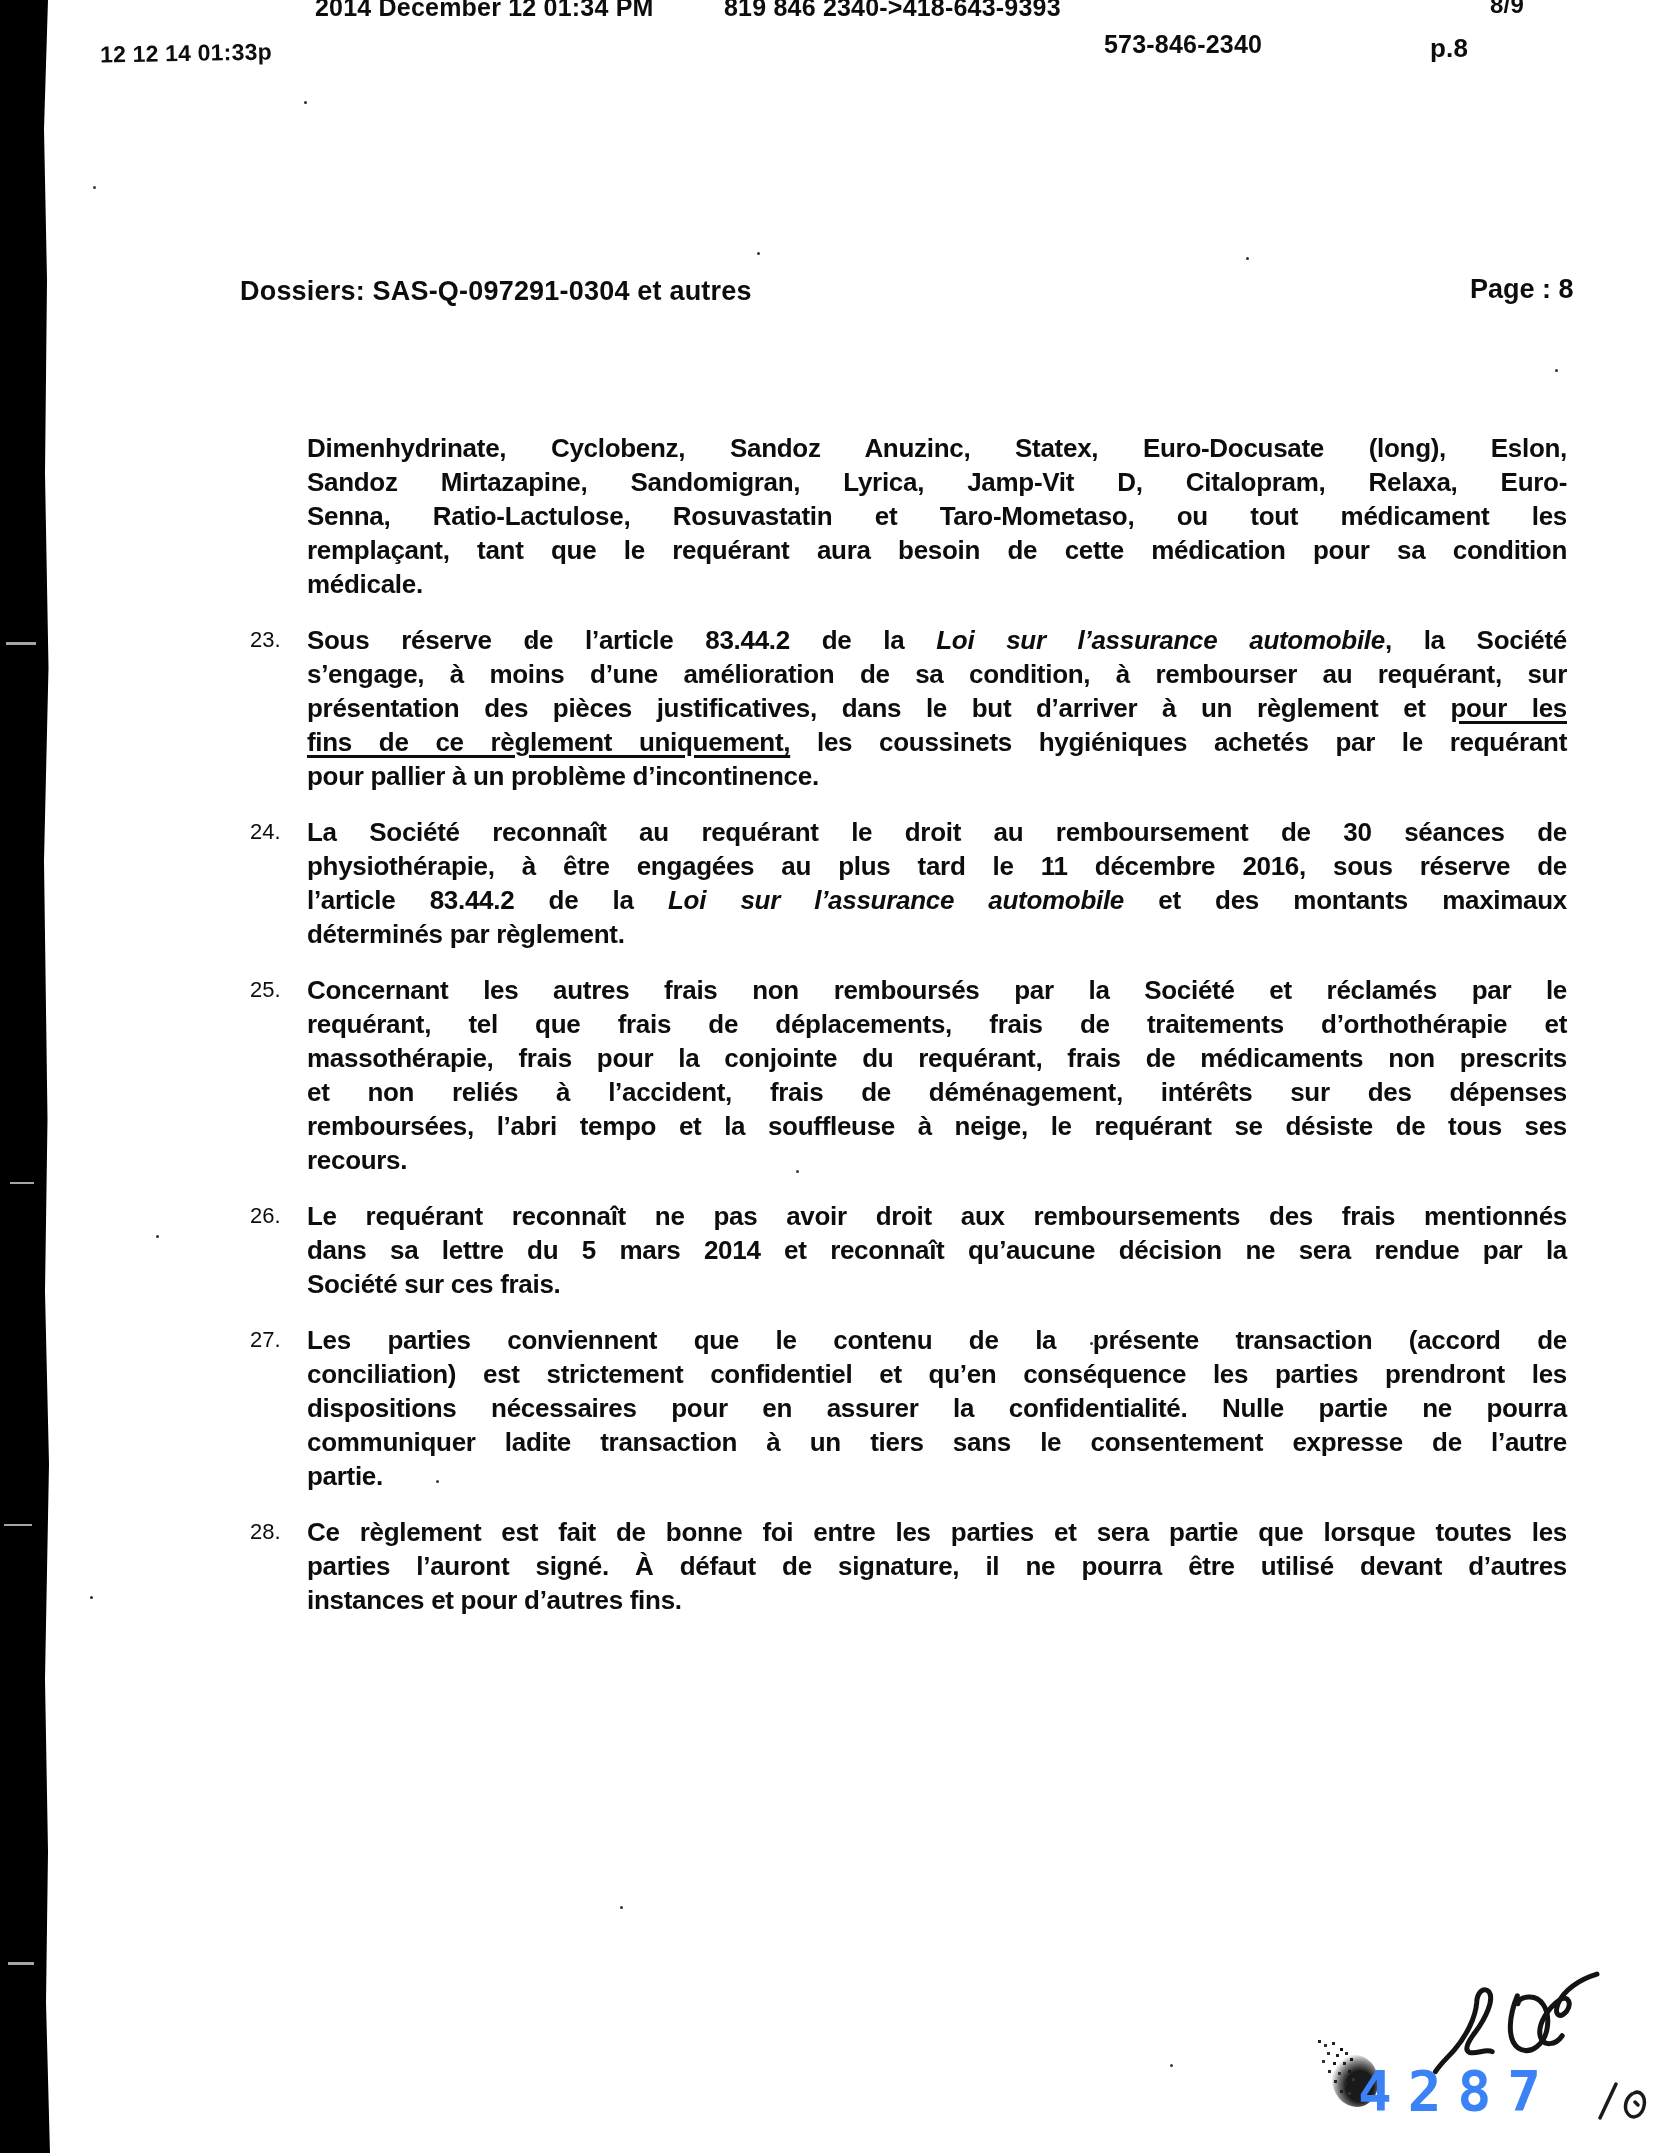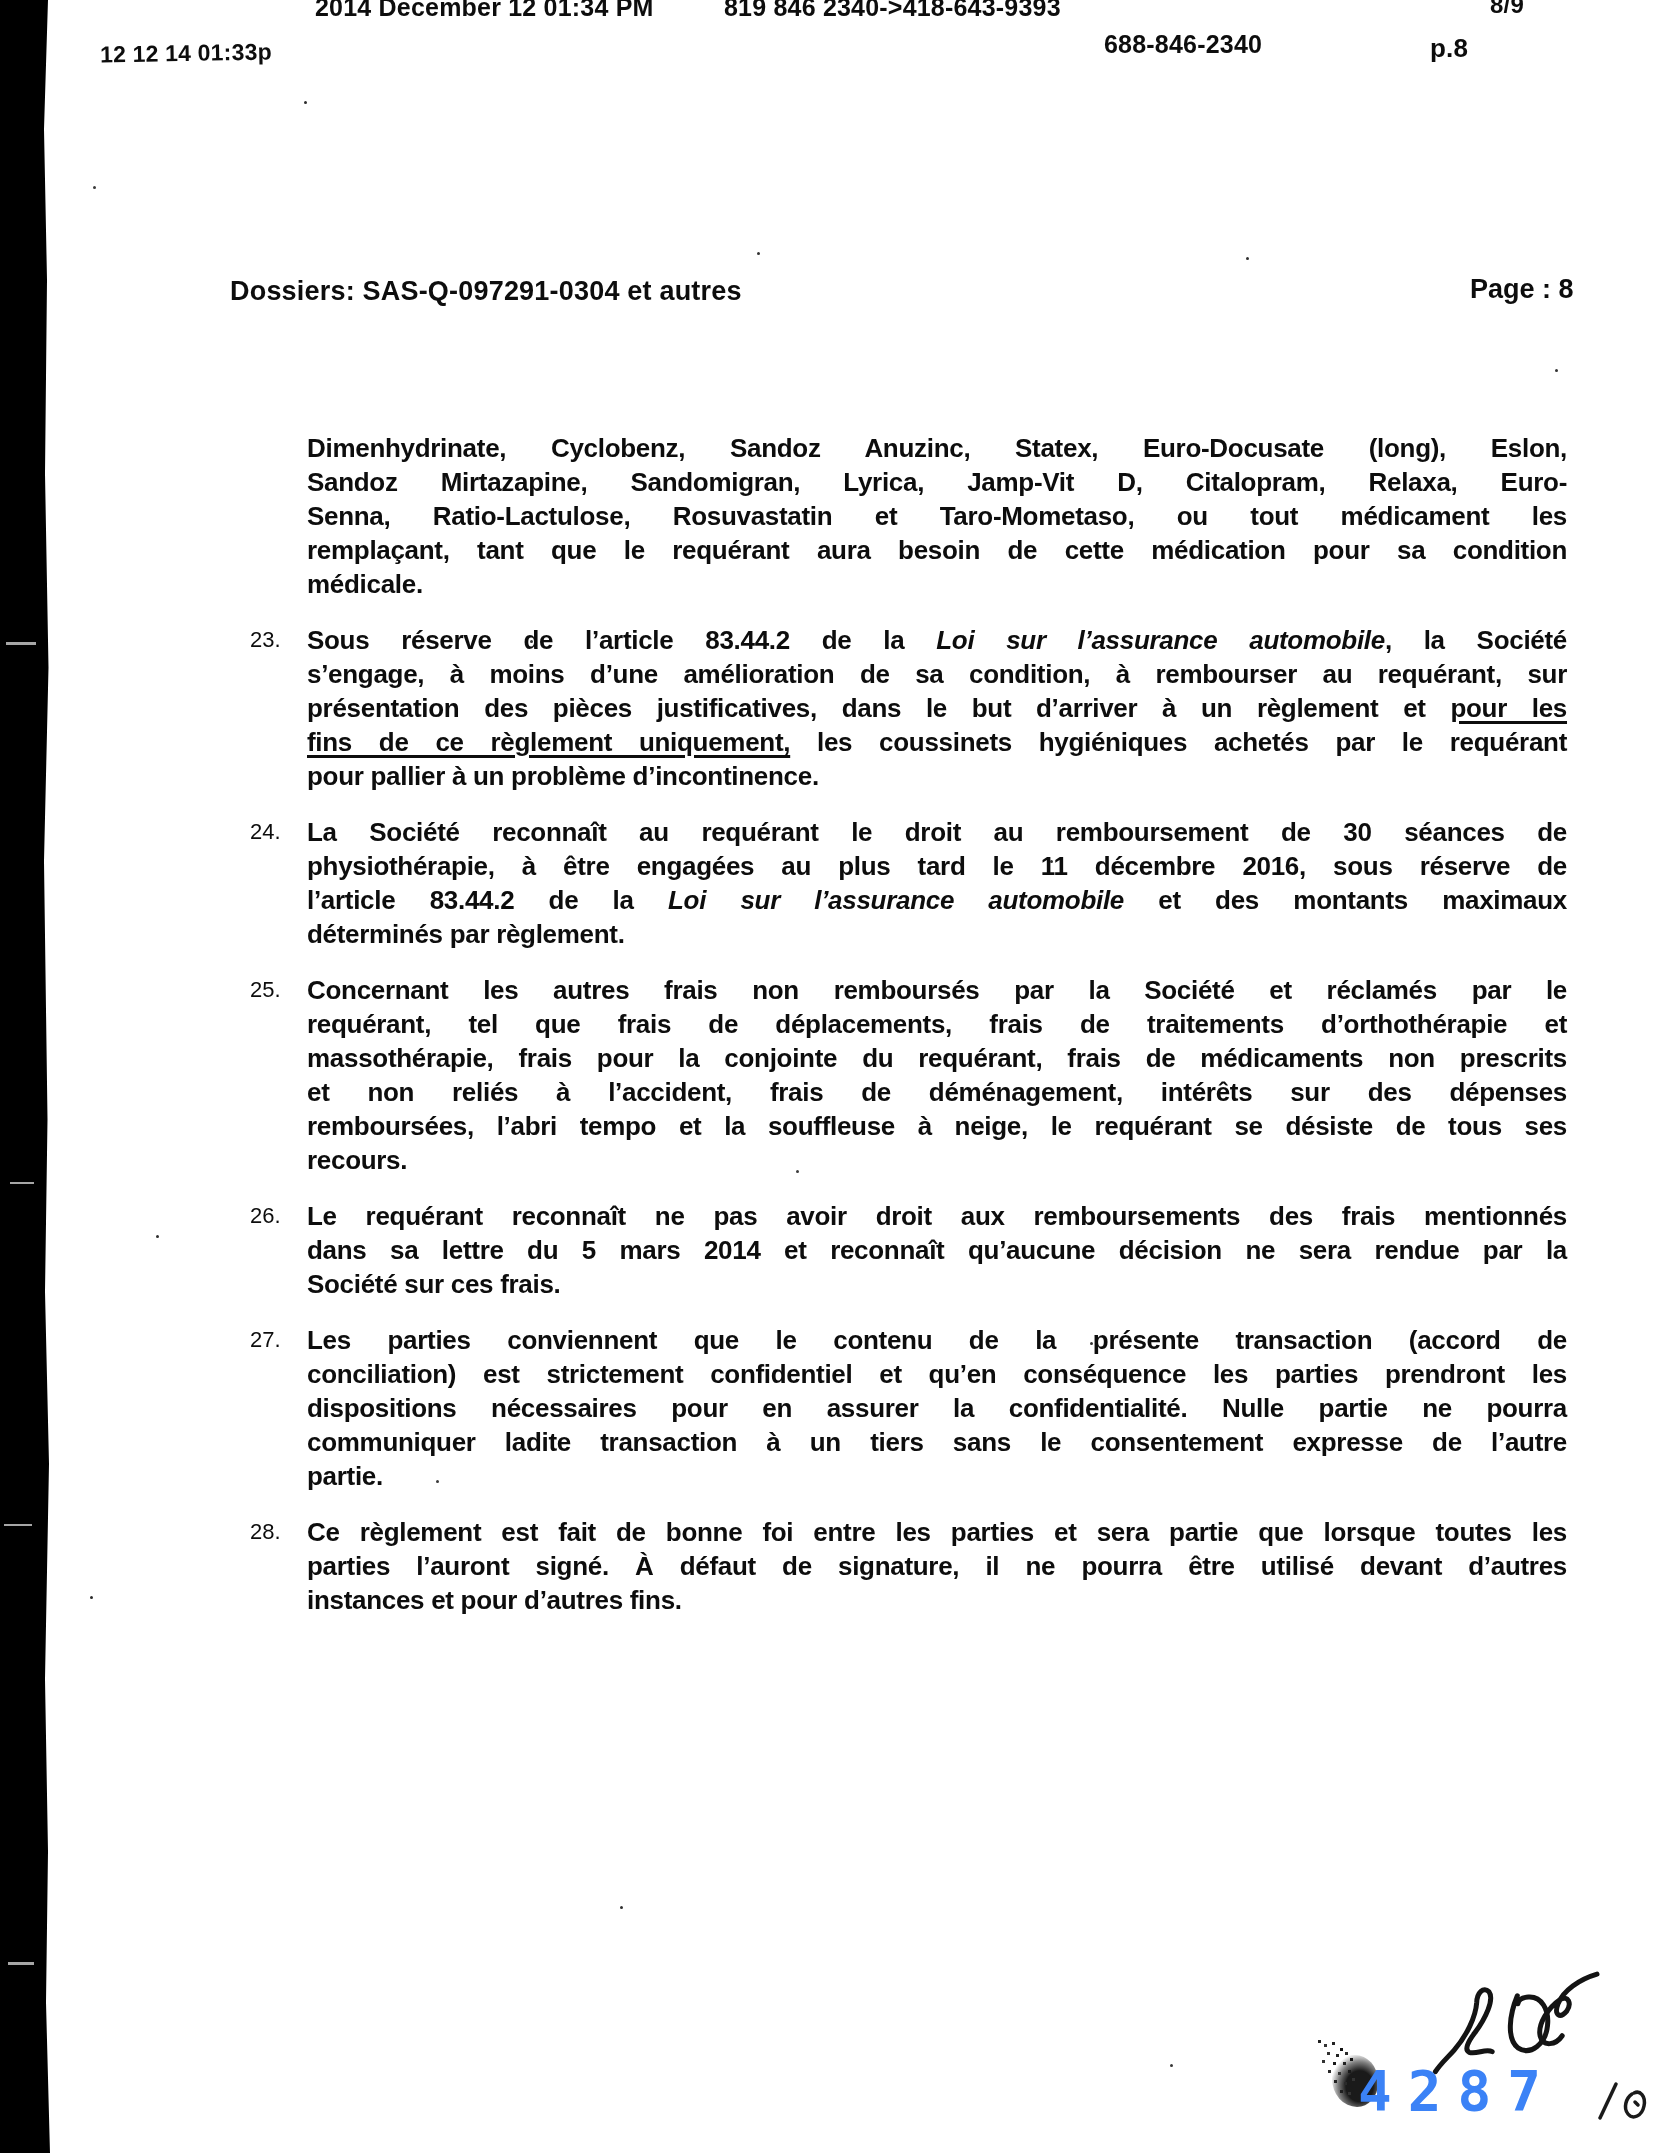--- a/index.html
+++ b/index.html
@@ -17,21 +17,21 @@
   .bar-streak{position:absolute;background:#fff;opacity:.65;}
 
   .fax-line{position:absolute;font-weight:700;white-space:nowrap;letter-spacing:.2px;}
   .f-datetime{left:315px;top:-7px;font-size:25px;}
   .f-route{left:724px;top:-7px;font-size:25px;}
   .f-sheet{left:1490px;top:-9px;font-size:24px;}
   .f-stamp{left:100px;top:40px;font-size:23px;transform:rotate(-1deg);}
   .f-number{left:1104px;top:30px;font-size:25px;}
   .f-pagemark{left:1430px;top:33px;font-size:26px;}
 
-  .doc-title{position:absolute;left:230px;top:276px;font-size:27px;font-weight:700;white-space:nowrap;letter-spacing:.2px;}
+  .doc-title{position:absolute;left:240px;top:276px;font-size:27px;font-weight:700;white-space:nowrap;letter-spacing:.2px;}
   .doc-page{position:absolute;left:1470px;top:274px;font-size:27px;font-weight:700;white-space:nowrap;}
 
   .content{position:absolute;left:250px;top:431px;width:1317px;}
   .para{display:grid;grid-template-columns:57px 1260px;margin-bottom:22px;}
   .para-num{font-size:22px;font-weight:400;line-height:34px;}
   .para-body{font-size:26px;font-weight:700;line-height:34px;letter-spacing:-0.3px;}
   .line{text-align:justify;text-align-last:justify;white-space:normal;}
   .line.last{text-align-last:left;}
   .line i{font-style:italic;}
   .line .u{text-decoration:underline;text-decoration-thickness:2.5px;text-underline-offset:4px;}
@@ -67,21 +67,21 @@
   <div class="bar-streak" style="left:6px;top:642px;width:30px;height:3px;"></div>
   <div class="bar-streak" style="left:10px;top:1182px;width:24px;height:2px;"></div>
   <div class="bar-streak" style="left:4px;top:1524px;width:28px;height:2px;"></div>
   <div class="bar-streak" style="left:8px;top:1962px;width:26px;height:3px;"></div>
 </div>
 
 <div class="fax-line f-datetime">2014 December 12 01:34 PM</div>
 <div class="fax-line f-route">819 846 2340-&gt;418-643-9393</div>
 <div class="fax-line f-sheet">8/9</div>
 <div class="fax-line f-stamp">12 12 14 01:33p</div>
-<div class="fax-line f-number">688-846-2340</div>
+<div class="fax-line f-number">573-846-2340</div>
 <div class="fax-line f-pagemark">p.8</div>
 
 <div class="doc-title">Dossiers: SAS-Q-097291-0304 et autres</div>
 <div class="doc-page">Page : 8</div>
 
 <div class="content">
     <div class="para">
       <div class="para-num"></div>
       <div class="para-body">
         <div class="line"><span>Dimenhydrinate, Cyclobenz, Sandoz Anuzinc, Statex, Euro-Docusate (long), Eslon,</span></div>

